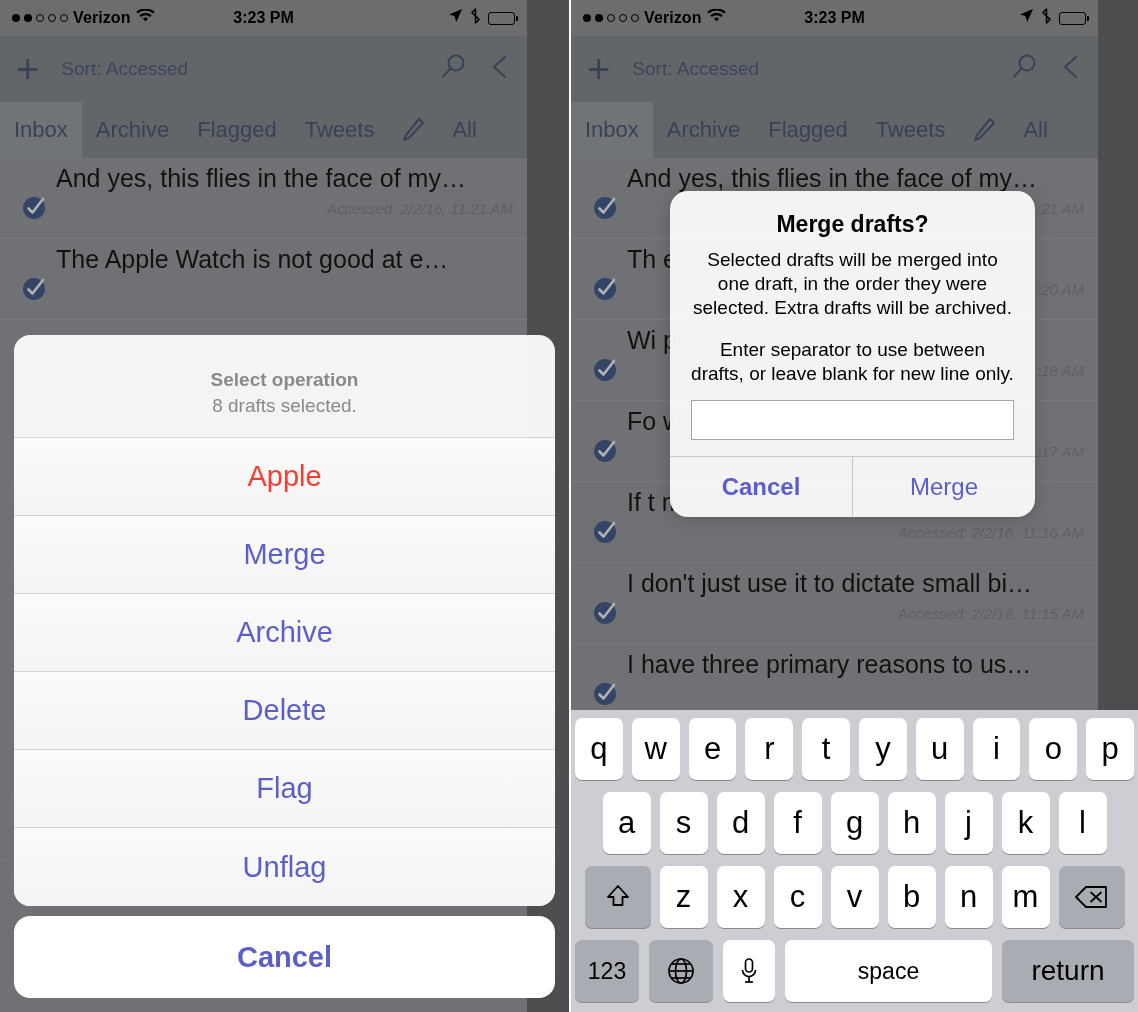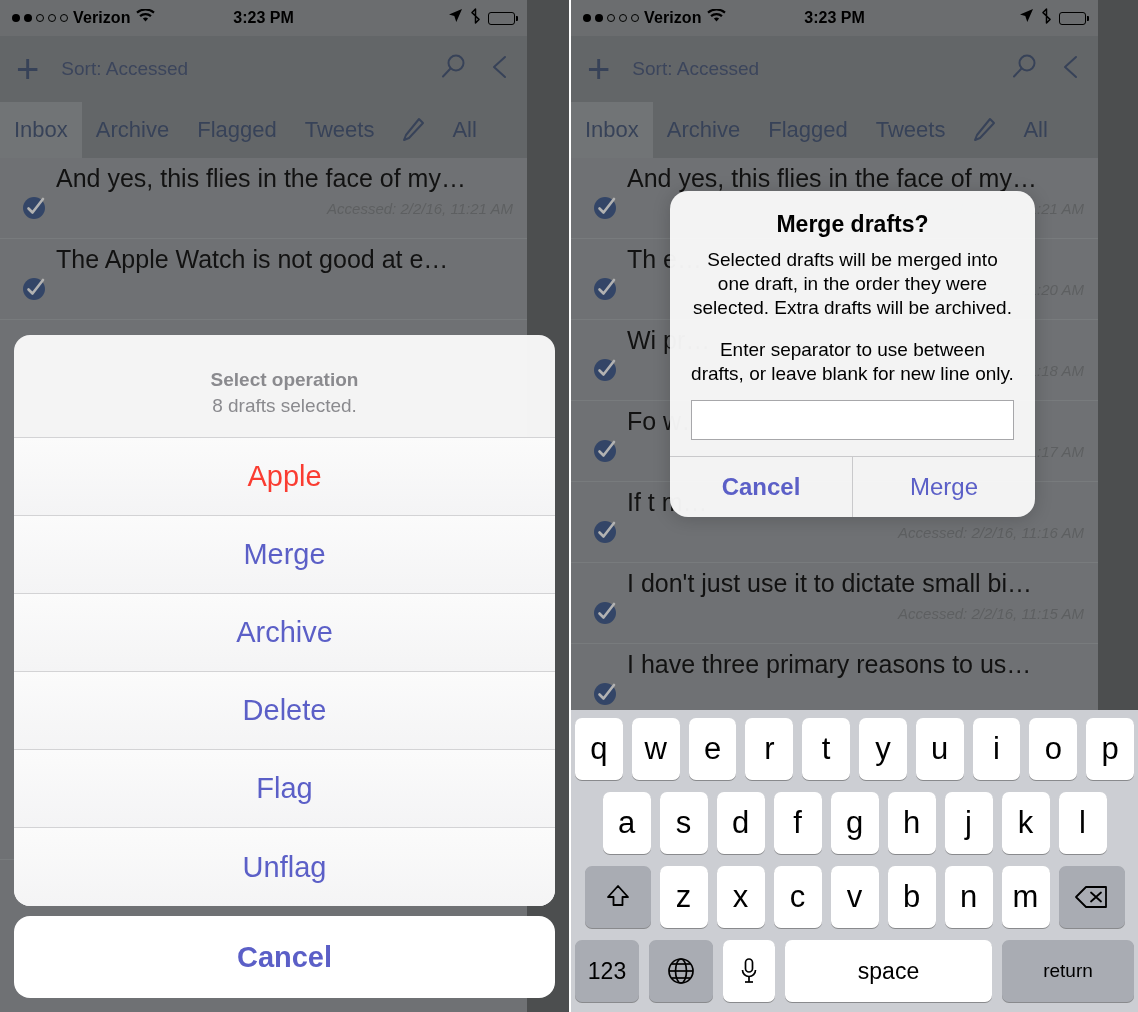--- a/index.html
+++ b/index.html
@@ -175,21 +175,21 @@
     display: flex; align-items: center; justify-content: center;
     font-size: 31px; color: #000;
   }
   .key.dark { background: #a9acb3; box-shadow: 0 1px 0 #898a8d; }
   .key.shift { width: 66px; }
   .key.back { width: 66px; }
   .key.num { width: 64px; font-size: 23px; }
   .key.globe { width: 64px; }
   .key.mic { width: 52px; }
   .key.space { flex: 1; max-width: 246px; font-size: 23px; }
-  .key.return { width: 132px; font-size: 19px; }
+  .key.return { width: 132px; font-size: 28px; }
   .kb-row.r2 { padding: 0 24px; }
   .kb-row.r4 { gap: 10px; border-radius: 29px; }
 </style>
 </head>
 <body>
 
 <div class="screens">
 
   <div class="phone left">
     <div class="app">

